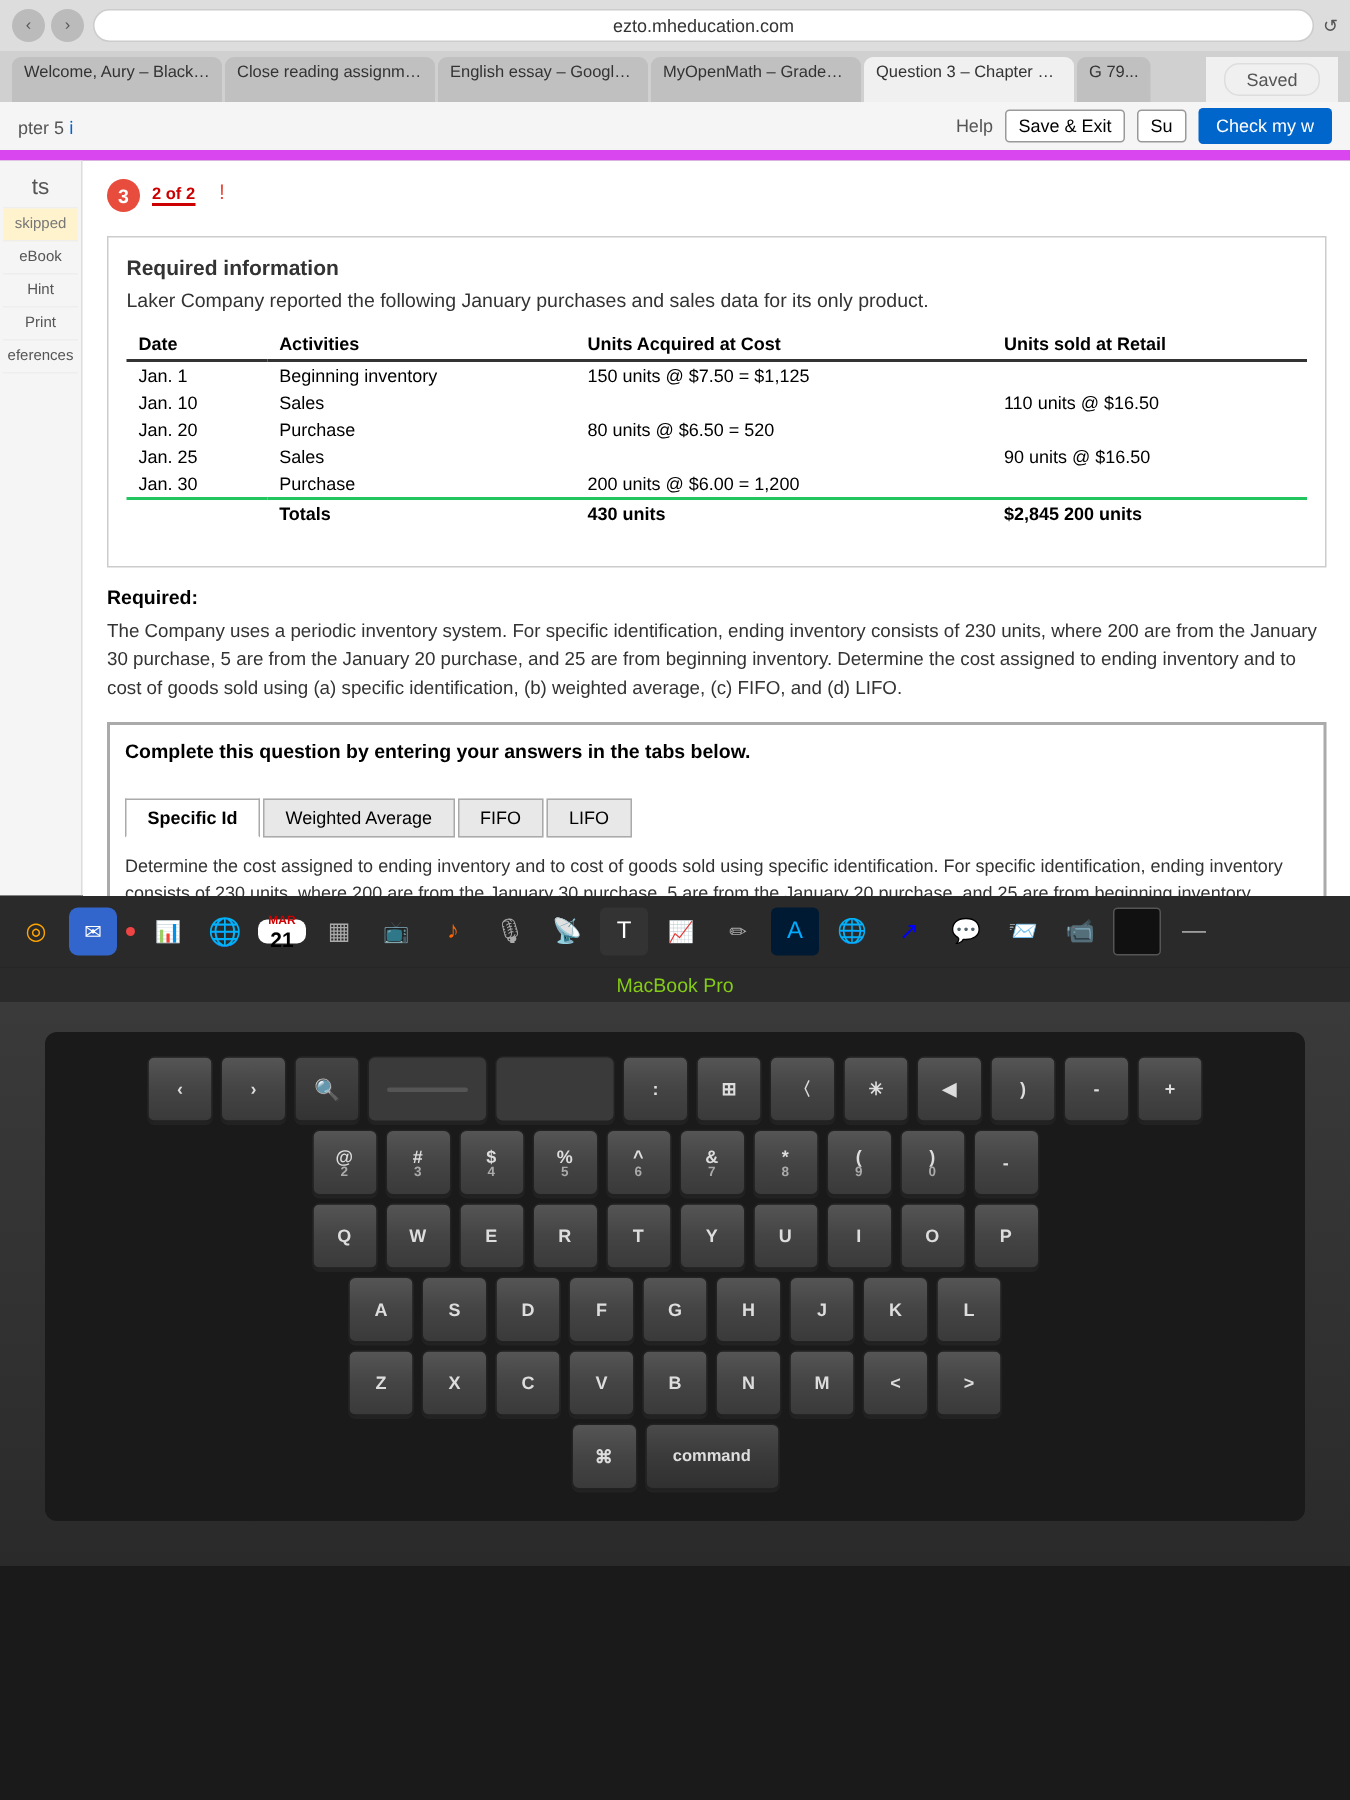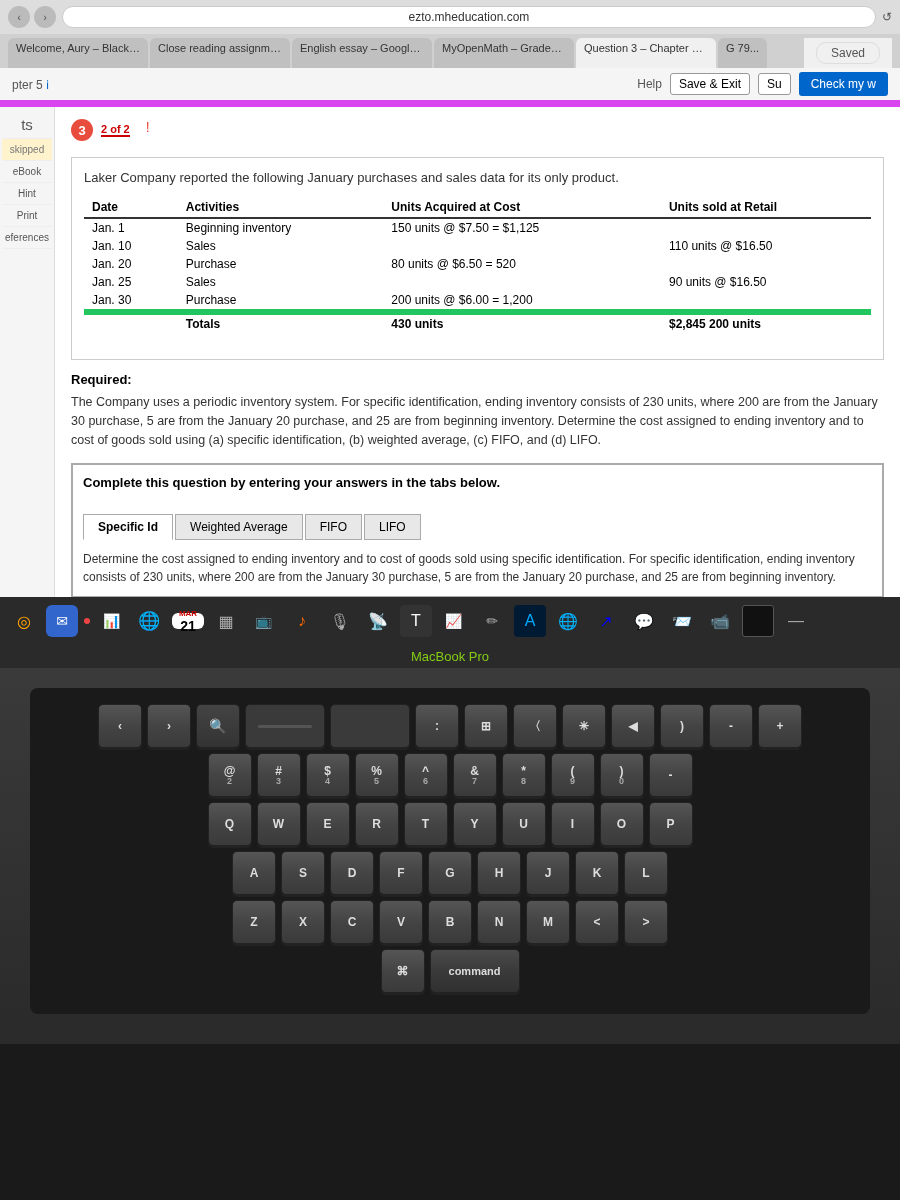--- a/index.html
+++ b/index.html
@@ -129,20 +129,21 @@
   <div class="main-content" style="flex:1; padding:12px 16px; overflow-y:auto;">
     <div style="display:flex; align-items:flex-start; gap:8px; margin-bottom:6px;">
       <div class="question-number">3</div>
       <div>
         <div style="font-size:11px; color:#c00; font-weight:bold; border-bottom:2px solid #c00; display:inline-block; margin-bottom:4px;">2 of 2</div>
       </div>
       <div style="margin-left:8px; font-size:14px; color:#e74c3c; cursor:pointer;">!</div>
     </div>
 
     <div style="border:1px solid #ccc; padding:12px; margin-bottom:12px;">
+      <div class="section-title">Required information</div>
       <div class="laker-desc">Laker Company reported the following January purchases and sales data for its only product.</div>
 
       <table class="data-table">
         <thead>
           <tr>
             <th>Date</th>
             <th>Activities</th>
             <th>Units Acquired at Cost</th>
             <th>Units sold at Retail</th>
           </tr>
@@ -171,21 +172,21 @@
             <td>Sales</td>
             <td></td>
             <td>90 units @ $16.50</td>
           </tr>
           <tr>
             <td>Jan. 30</td>
             <td>Purchase</td>
             <td>200 units @ $6.00 = 1,200</td>
             <td></td>
           </tr>
-          <tr style="border-top:6px solid #22c55e; font-weight:bold;">
+          <tr style="border-top:2px solid #22c55e; font-weight:bold;">
             <td></td>
             <td>Totals</td>
             <td>430 units</td>
             <td>$2,845  200 units</td>
           </tr>
         </tbody>
       </table>
     </div>
 
     <div style="margin-bottom:12px;">

